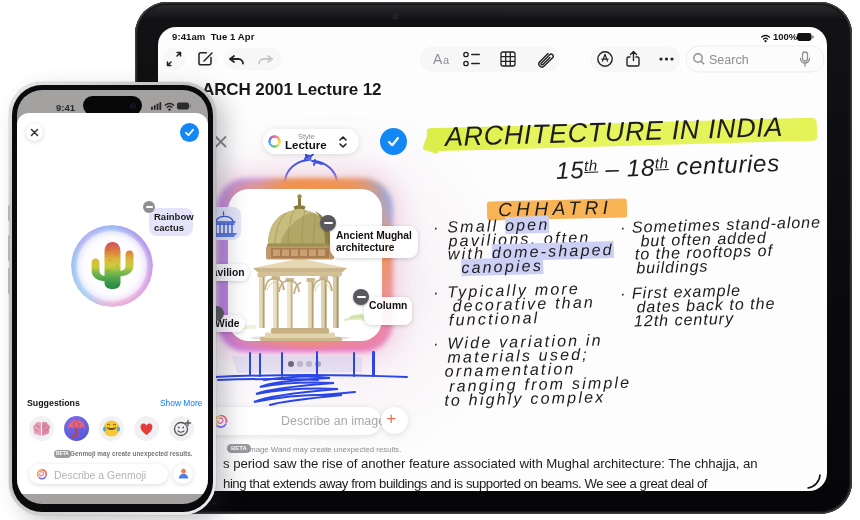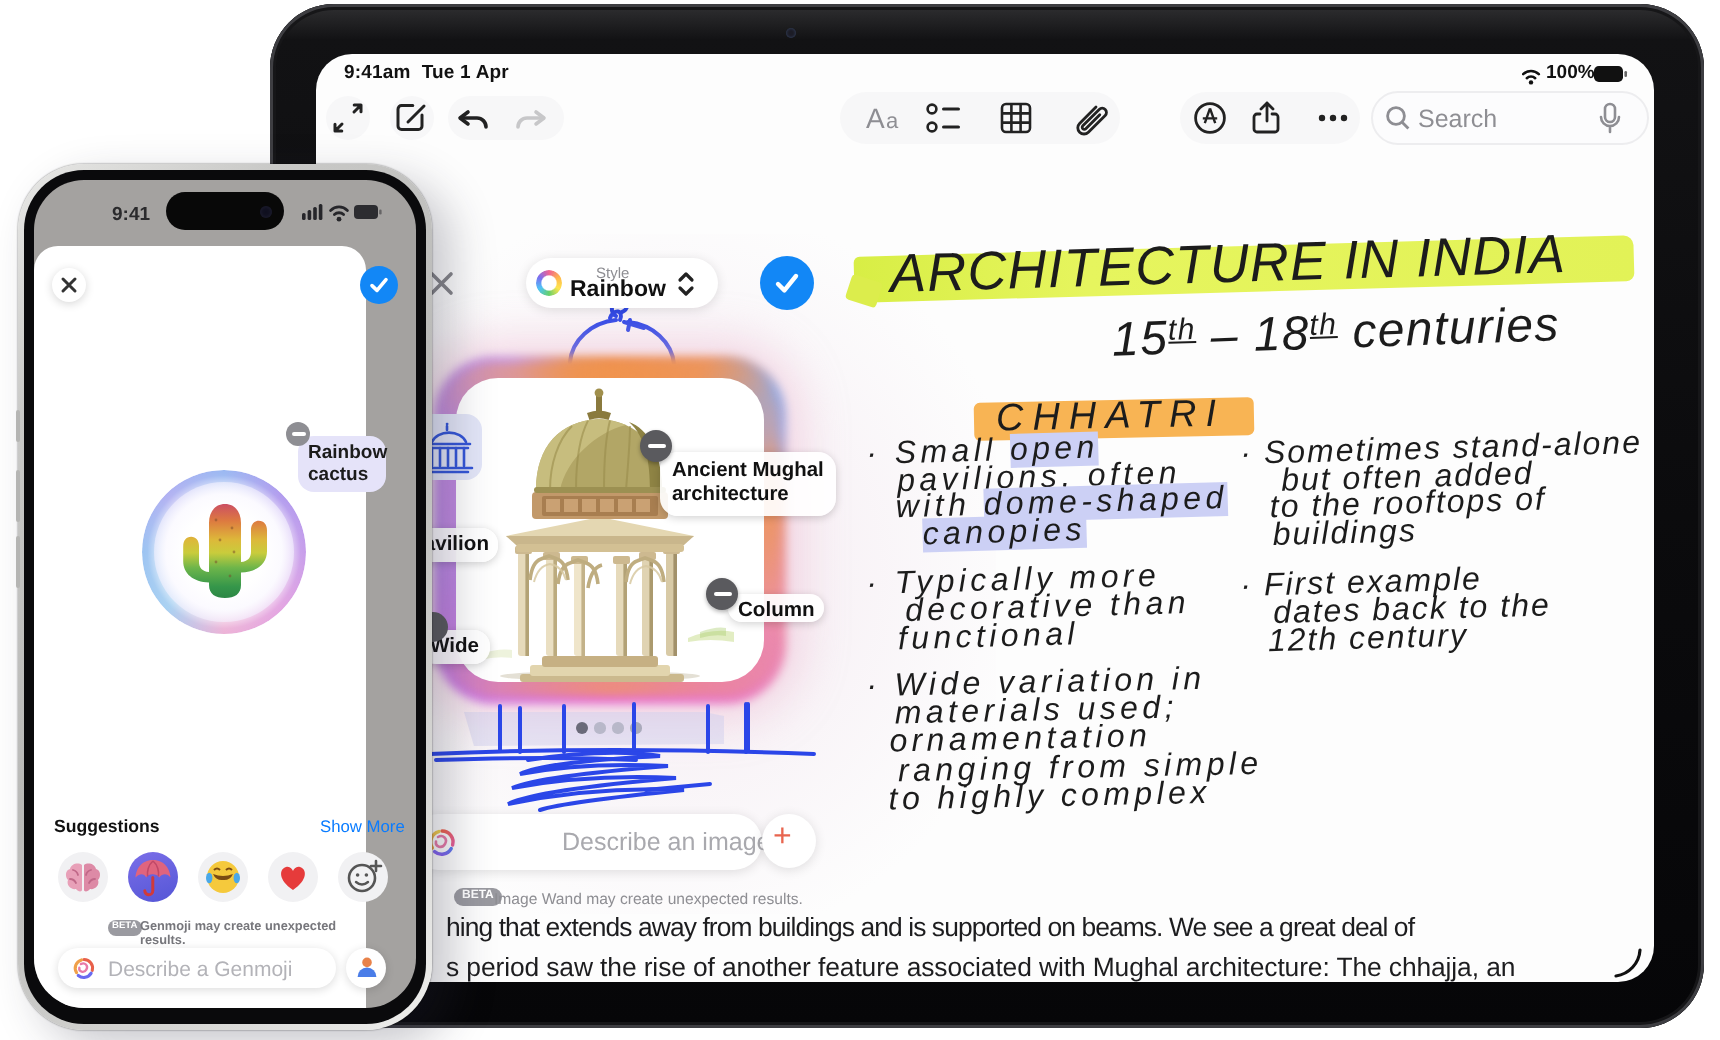--- a/index.html
+++ b/index.html
@@ -19,21 +19,21 @@
 
   
   .hw{font-family:"Liberation Sans",sans-serif;font-style:italic;color:#1c1c1c;white-space:nowrap;}
 
   
   .iphone{position:absolute;left:9px;top:82px;width:207px;height:433px;border-radius:33px;
     background:linear-gradient(135deg,#e8e8e6 0%,#c9c9c7 20%,#b9b9b7 50%,#d6d6d4 80%,#efefed 100%);
     box-shadow: 0 0 1px rgba(0,0,0,.6), 10px 8px 22px rgba(40,40,60,.25);}
   .iphone-black{position:absolute;left:3px;top:3px;width:201px;height:427px;border-radius:30px;background:#0a0a0c;}
   .iphone-screen{position:absolute;left:8px;top:8px;width:191px;height:414px;border-radius:25px;background:#a4a2a0;overflow:hidden;}
-  .sheet{position:absolute;left:0;top:33px;width:166px;height:381px;border-radius:12px 12px 0 0;background:#fff;}
+  .sheet{position:absolute;left:0;top:23px;width:191px;height:381px;border-radius:12px 12px 0 0;background:#fff;}
 </style>
 </head>
 <body>
 <div class="stage">
 
   <div class="ipad">
     <div class="abs" style="left:258px;top:12px;width:5px;height:5px;border-radius:50%;background:#1c1c26;box-shadow:inset 0 0 1.5px #3a4a6a;"></div>
     <div class="ipad-screen" id="ipadScreen">
       <div class="screen-glow"></div>
 
@@ -41,20 +41,21 @@
       <div class="abs" style="left:615px;top:4px;font-size:9.5px;font-weight:bold;color:#111;">100%</div>
 
       <svg class="abs" style="left:603px;top:5px;" width="56" height="12" viewBox="0 0 56 12">
         <circle cx="4.5" cy="9.2" r="1.1" fill="#111"></circle>
         <path d="M2.4 7.1 a 3 3 0 0 1 4.2 0" stroke="#111" stroke-width="1.3" fill="none" stroke-linecap="round"></path>
         <path d="M0.6 5.1 a 5.5 5.5 0 0 1 7.8 0" stroke="#111" stroke-width="1.3" fill="none" stroke-linecap="round"></path>
         <rect x="36" y="1" width="14.5" height="8" rx="2.4" fill="#111"></rect>
         <rect x="51.2" y="3.5" width="1.3" height="3" rx="0.65" fill="#666"></rect>
       </svg>
 
+      <div class="abs" style="left:44px;top:53px;font-size:17px;font-weight:bold;color:#181818;letter-spacing:-.1px;">ARCH 2001 Lecture 12</div>
 
       <svg class="abs" style="left:0;top:0" width="669" height="80" viewBox="0 0 669 80">
 
         <g fill="#f7f7f8">
           <circle cx="16" cy="32" r="11"></circle>
           <circle cx="48" cy="32" r="11"></circle>
           <rect x="66" y="21" width="58" height="22" rx="11"></rect>
           <rect x="262" y="19" width="140" height="26" rx="13"></rect>
           <rect x="432" y="19" width="90" height="26" rx="13"></rect>
         </g>
@@ -121,22 +122,22 @@
         </g>
         <text x="551" y="36.5" font-size="12.5" fill="#8e8e93" font-family="Liberation Sans">Search</text>
 
         <g stroke="#8e8e93" stroke-width="1.3" fill="none" stroke-linecap="round">
           <rect x="644.5" y="25" width="5" height="9" rx="2.5"></rect>
           <path d="M642.5 31.5 a4.5 4.5 0 0 0 9 0 M647 36 v3"></path>
         </g>
       </svg>
 
       <div class="abs" style="left:65px;top:427px;width:620px;font-size:13.2px;line-height:19.5px;color:#1d1d1f;letter-spacing:-.05px;">
+        <div>s period saw the rise of another feature associated with Mughal architecture: The chhajja, an</div>
         <div style="letter-spacing:-.45px;">hing that extends away from buildings and is supported on beams. We see a great deal of</div>
-        <div>s period saw the rise of another feature associated with Mughal architecture: The chhajja, an</div>
       </div>
 
       <svg class="abs" style="left:648px;top:445px" width="18" height="20" viewBox="0 0 18 20">
         <path d="M2 16 a 14 14 0 0 0 12 -13" stroke="#111" stroke-width="1.6" fill="none" stroke-linecap="round"></path>
       </svg>
     </div>
   </div>
 
   <div id="handwriting">
 
@@ -281,21 +282,21 @@
       <rect x="70" y="7" width="3" height="12" rx="1.4" fill="#8a7a3e"></rect>
       <circle cx="71.5" cy="7.4" r="2.2" fill="#a08f4c"></circle>
       <path d="M65.5 17.5 q 6 -2.5 12 0 l -1.2 3.5 q -4.8 -1.8 -9.6 0 z" fill="#8a7a3e"></path>
     </svg>
   </div>
 
   <div class="abs" style="left:330px;top:226px;padding:3.5px 6px 4px 6px;background:rgba(255,255,255,.92);border-radius:9px;box-shadow:0 1px 4px rgba(0,0,0,.18);font-size:10.2px;font-weight:bold;color:#111;line-height:12px;white-space:nowrap;">Ancient Mughal<br>architecture</div>
   <div class="abs" style="left:320px;top:215px;width:16px;height:16px;border-radius:50%;background:#5a5a5e;box-shadow:0 1px 2px rgba(0,0,0,.3);"></div>
   <div class="abs" style="left:323.5px;top:222px;width:9px;height:2px;background:#fff;border-radius:1px;"></div>
 
-  <div class="abs" style="left:364px;top:297px;padding:3px 5px 0 5px;background:rgba(255,255,255,.92);border-radius:8px;box-shadow:0 1px 4px rgba(0,0,0,.18);font-size:10.3px;font-weight:bold;color:#111;">Column</div>
+  <div class="abs" style="left:364px;top:297px;padding:3px 5px 14px 5px;background:rgba(255,255,255,.92);border-radius:8px;box-shadow:0 1px 4px rgba(0,0,0,.18);font-size:10.3px;font-weight:bold;color:#111;">Column</div>
   <div class="abs" style="left:353px;top:289px;width:16px;height:16px;border-radius:50%;background:#5a5a5e;box-shadow:0 1px 2px rgba(0,0,0,.3);"></div>
   <div class="abs" style="left:356.5px;top:296px;width:9px;height:2px;background:#fff;border-radius:1px;"></div>
 
   <div class="abs" style="left:200px;top:263.5px;padding:3px 5px 3.5px 5px;background:rgba(255,255,255,.95);border-radius:8px;box-shadow:0 1px 4px rgba(0,0,0,.18);font-size:10.3px;font-weight:bold;color:#111;">Pavilion</div>
 
   <div class="abs" style="left:210px;top:314.5px;padding:3px 5px 3.5px 5px;background:rgba(255,255,255,.95);border-radius:8px;box-shadow:0 1px 4px rgba(0,0,0,.18);font-size:10.3px;font-weight:bold;color:#111;">Wide</div>
   <div class="abs" style="left:209px;top:306px;width:15px;height:15px;border-radius:50%;background:#5a5a5e;"></div>
 
   <div class="abs" style="left:206px;top:207px;width:35px;height:33px;border-radius:8px;background:#e3e6f8;"></div>
   <svg class="abs" style="left:208px;top:209px;" width="32" height="30" viewBox="0 0 32 30">
@@ -362,21 +363,21 @@
   <div class="abs" style="left:247px;top:444.5px;font-size:7.8px;color:#8e8e93;">Image Wand may create unexpected results.</div>
 
   <svg class="abs" style="left:213px;top:134px;" width="16" height="16" viewBox="0 0 16 16">
     <path d="M3 3 L12.5 12.5 M12.5 3 L3 12.5" stroke="#85858a" stroke-width="1.8" fill="none" stroke-linecap="round"></path>
   </svg>
   <div class="abs" style="left:263px;top:129px;width:96px;height:25px;border-radius:13px;background:#fff;box-shadow:0 1px 6px rgba(0,0,0,.12);"></div>
   <div class="abs" style="left:268px;top:135px;width:13px;height:13px;border-radius:50%;
     background:conic-gradient(#f06292,#ffb74d,#ffe54f,#66d06a,#4fc3f7,#7a6ff0,#f06292);
     -webkit-mask:radial-gradient(circle, transparent 38%, #000 45%, #000 100%);"></div>
   <div class="abs" style="left:285px;top:132px;font-size:7.5px;color:#8e8e93;margin-left:13px;">Style</div>
-  <div class="abs" style="left:285px;top:139px;font-size:11.5px;font-weight:bold;color:#111;">Rainbow</div>
+  <div class="abs" style="left:285px;top:139px;font-size:11.5px;font-weight:bold;color:#111;">Lecture</div>
   <svg class="abs" style="left:337px;top:134px;" width="12" height="16" viewBox="0 0 12 16">
     <path d="M3 6 L6 3 L9 6 M3 10 L6 13 L9 10" stroke="#222" stroke-width="1.6" fill="none" stroke-linecap="round" stroke-linejoin="round"></path>
   </svg>
   <div class="abs" style="left:380px;top:128px;width:27px;height:27px;border-radius:50%;background:#1287f6;"></div>
   <svg class="abs" style="left:386px;top:134px;" width="15" height="15" viewBox="0 0 15 15">
     <path d="M3 8 L6.2 11.2 L12 4" stroke="#fff" stroke-width="2.2" fill="none" stroke-linecap="round" stroke-linejoin="round"></path>
   </svg>
 
   <div class="iphone">
 

